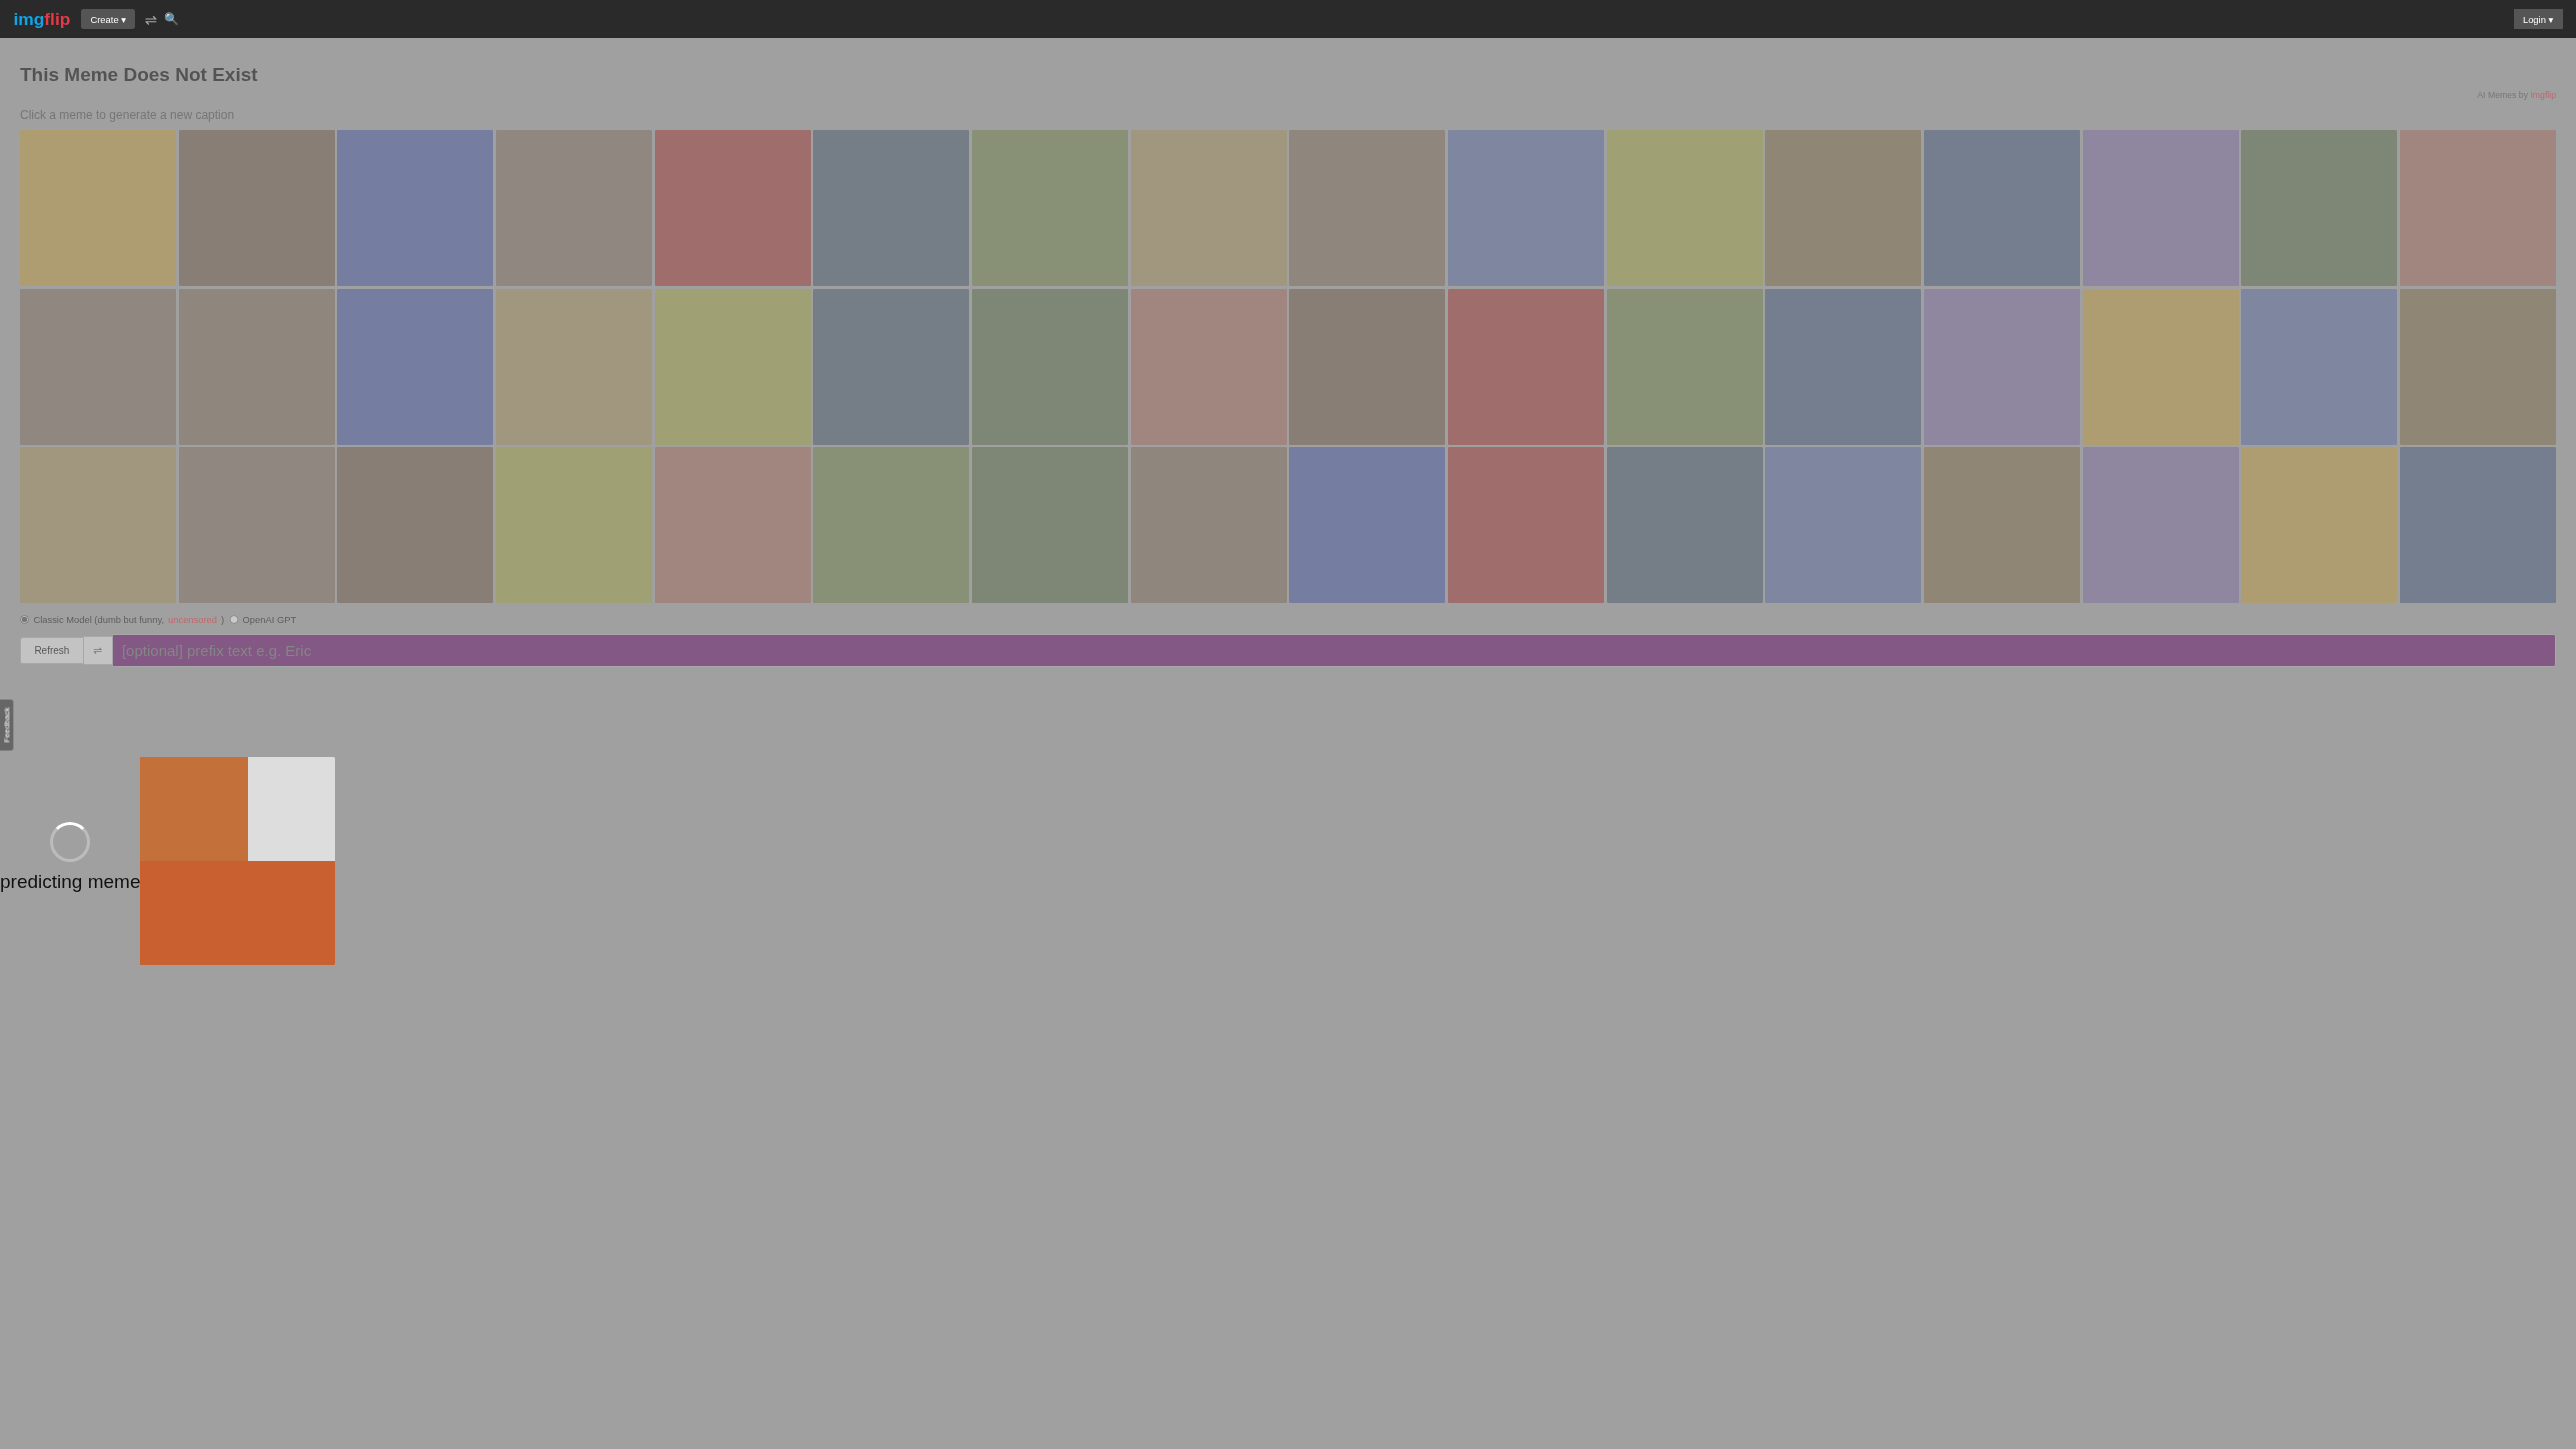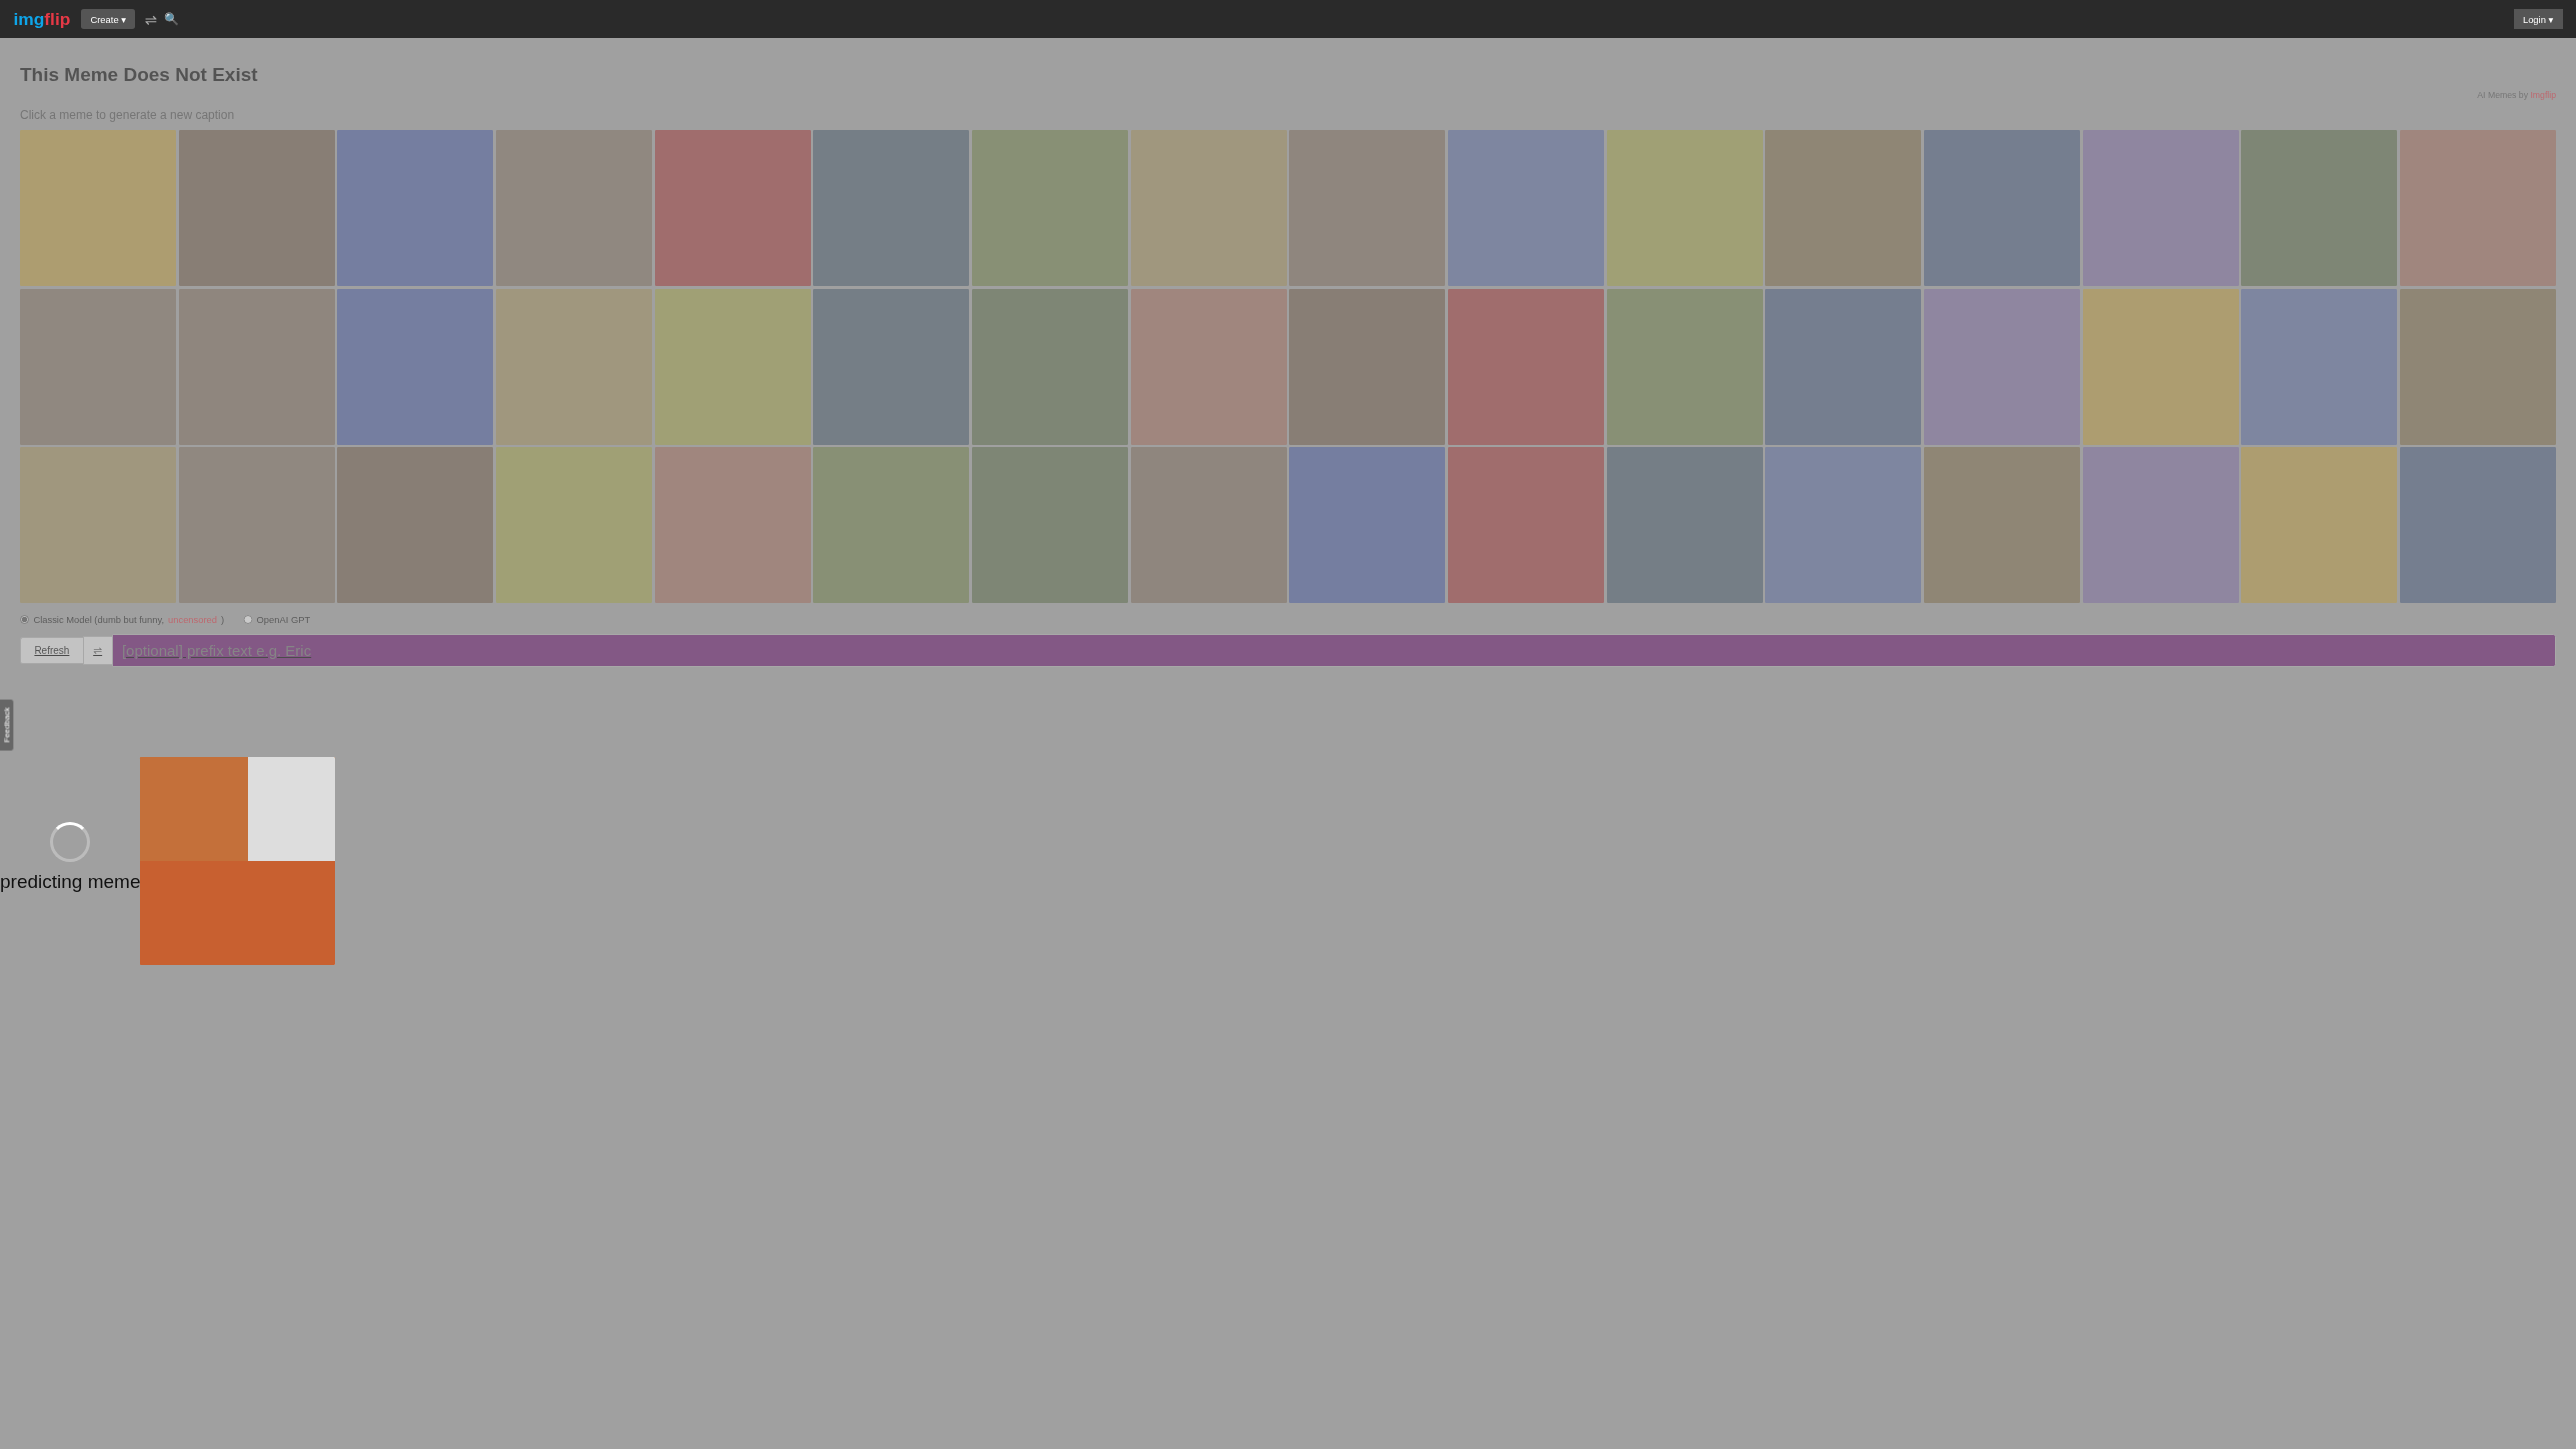--- a/index.html
+++ b/index.html
@@ -147,21 +147,21 @@
     .t12 { background: #887755; }
     .t13 { background: #556688; }
     .t14 { background: #8877aa; }
     .t15 { background: #667755; }
     .t16 { background: #aa7766; }
 
     
     #model-selector {
       display: flex;
       align-items: center;
-      gap: 19px;
+      gap: 5px;
       margin-bottom: 9.4px;
     }
     .radio-option {
       display: flex;
       align-items: center;
       gap: 4px;
       font-size: 9.4px;
       color: #222;
     }
     .radio-option input[type=radio] {
@@ -170,21 +170,20 @@
       height: 9.4px;
     }
     .uncensored-link { color: #e63946; text-decoration: none; }
 
     
     #controls-row {
       display: flex;
       align-items: center;
       gap: 0;
       margin-bottom: 10.7px;
-      text-decoration: underline;
     }
     #refresh-btn {
       background: #f0f0f0;
       border: 0.7px solid #bbb;
       border-right: none;
       padding: 6.7px 13.4px;
       font-size: 10px;
       cursor: pointer;
       border-radius: 2.7px 0 0 2.7px;
       color: #111;

